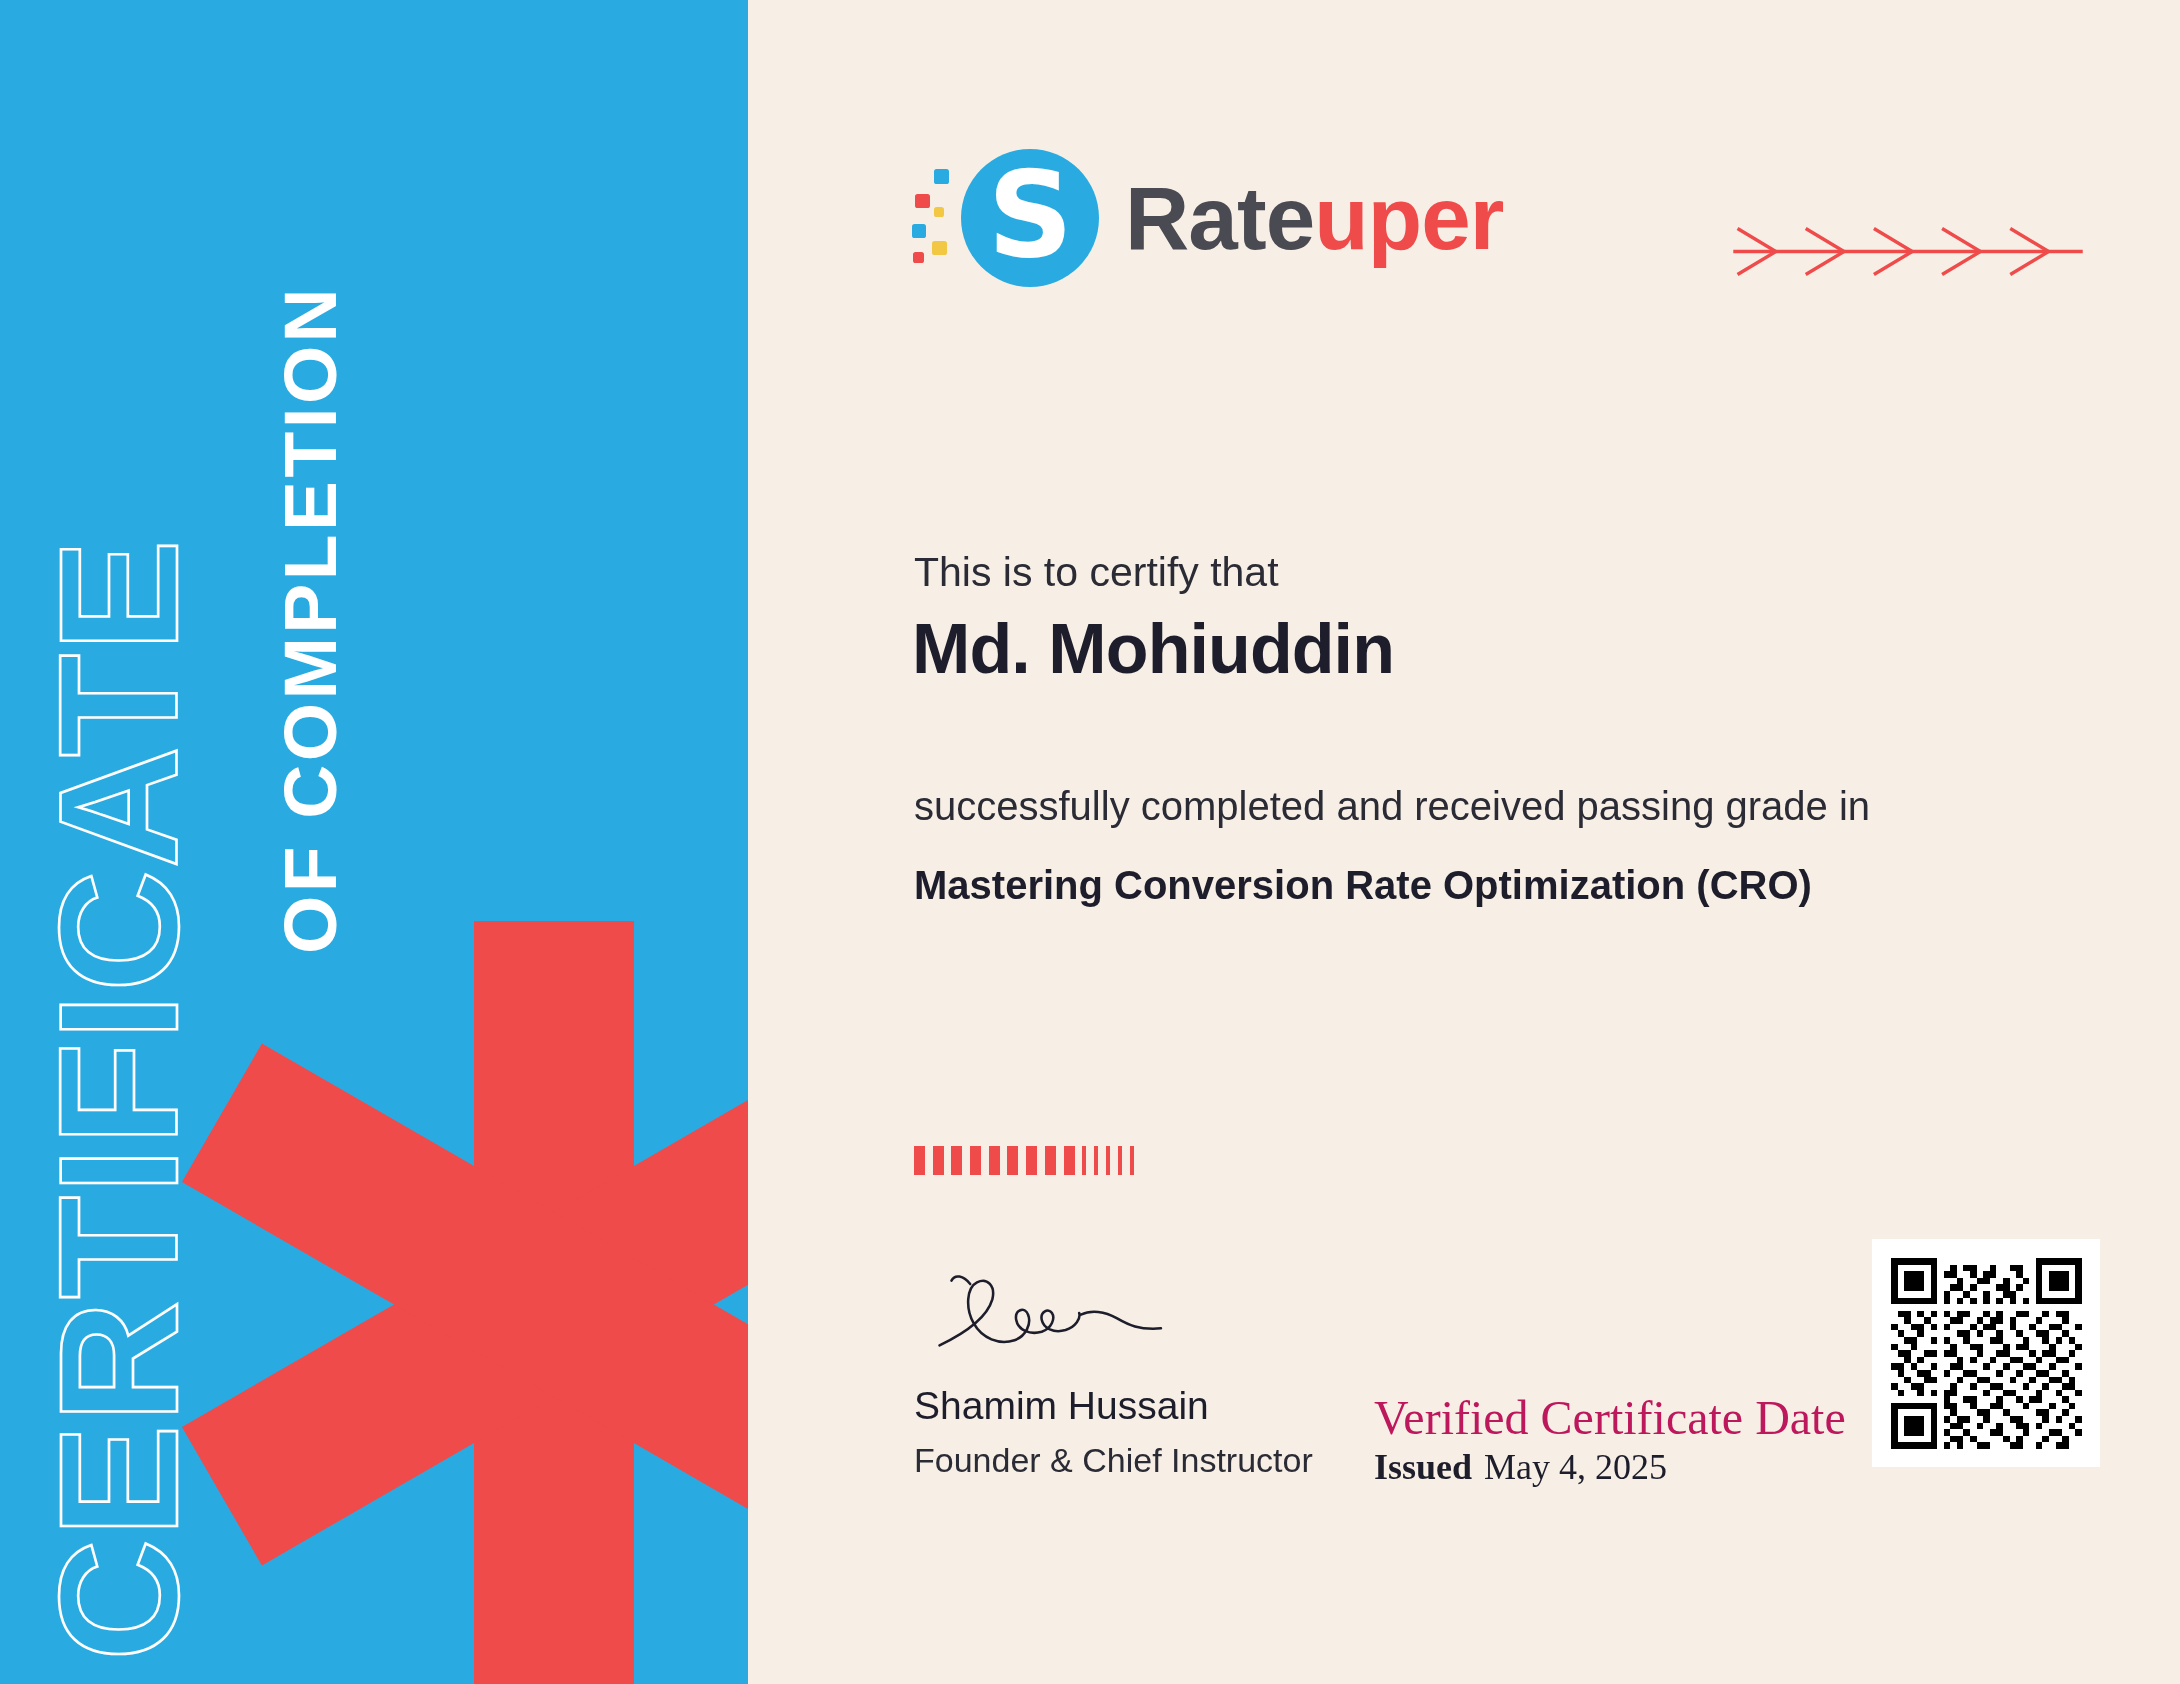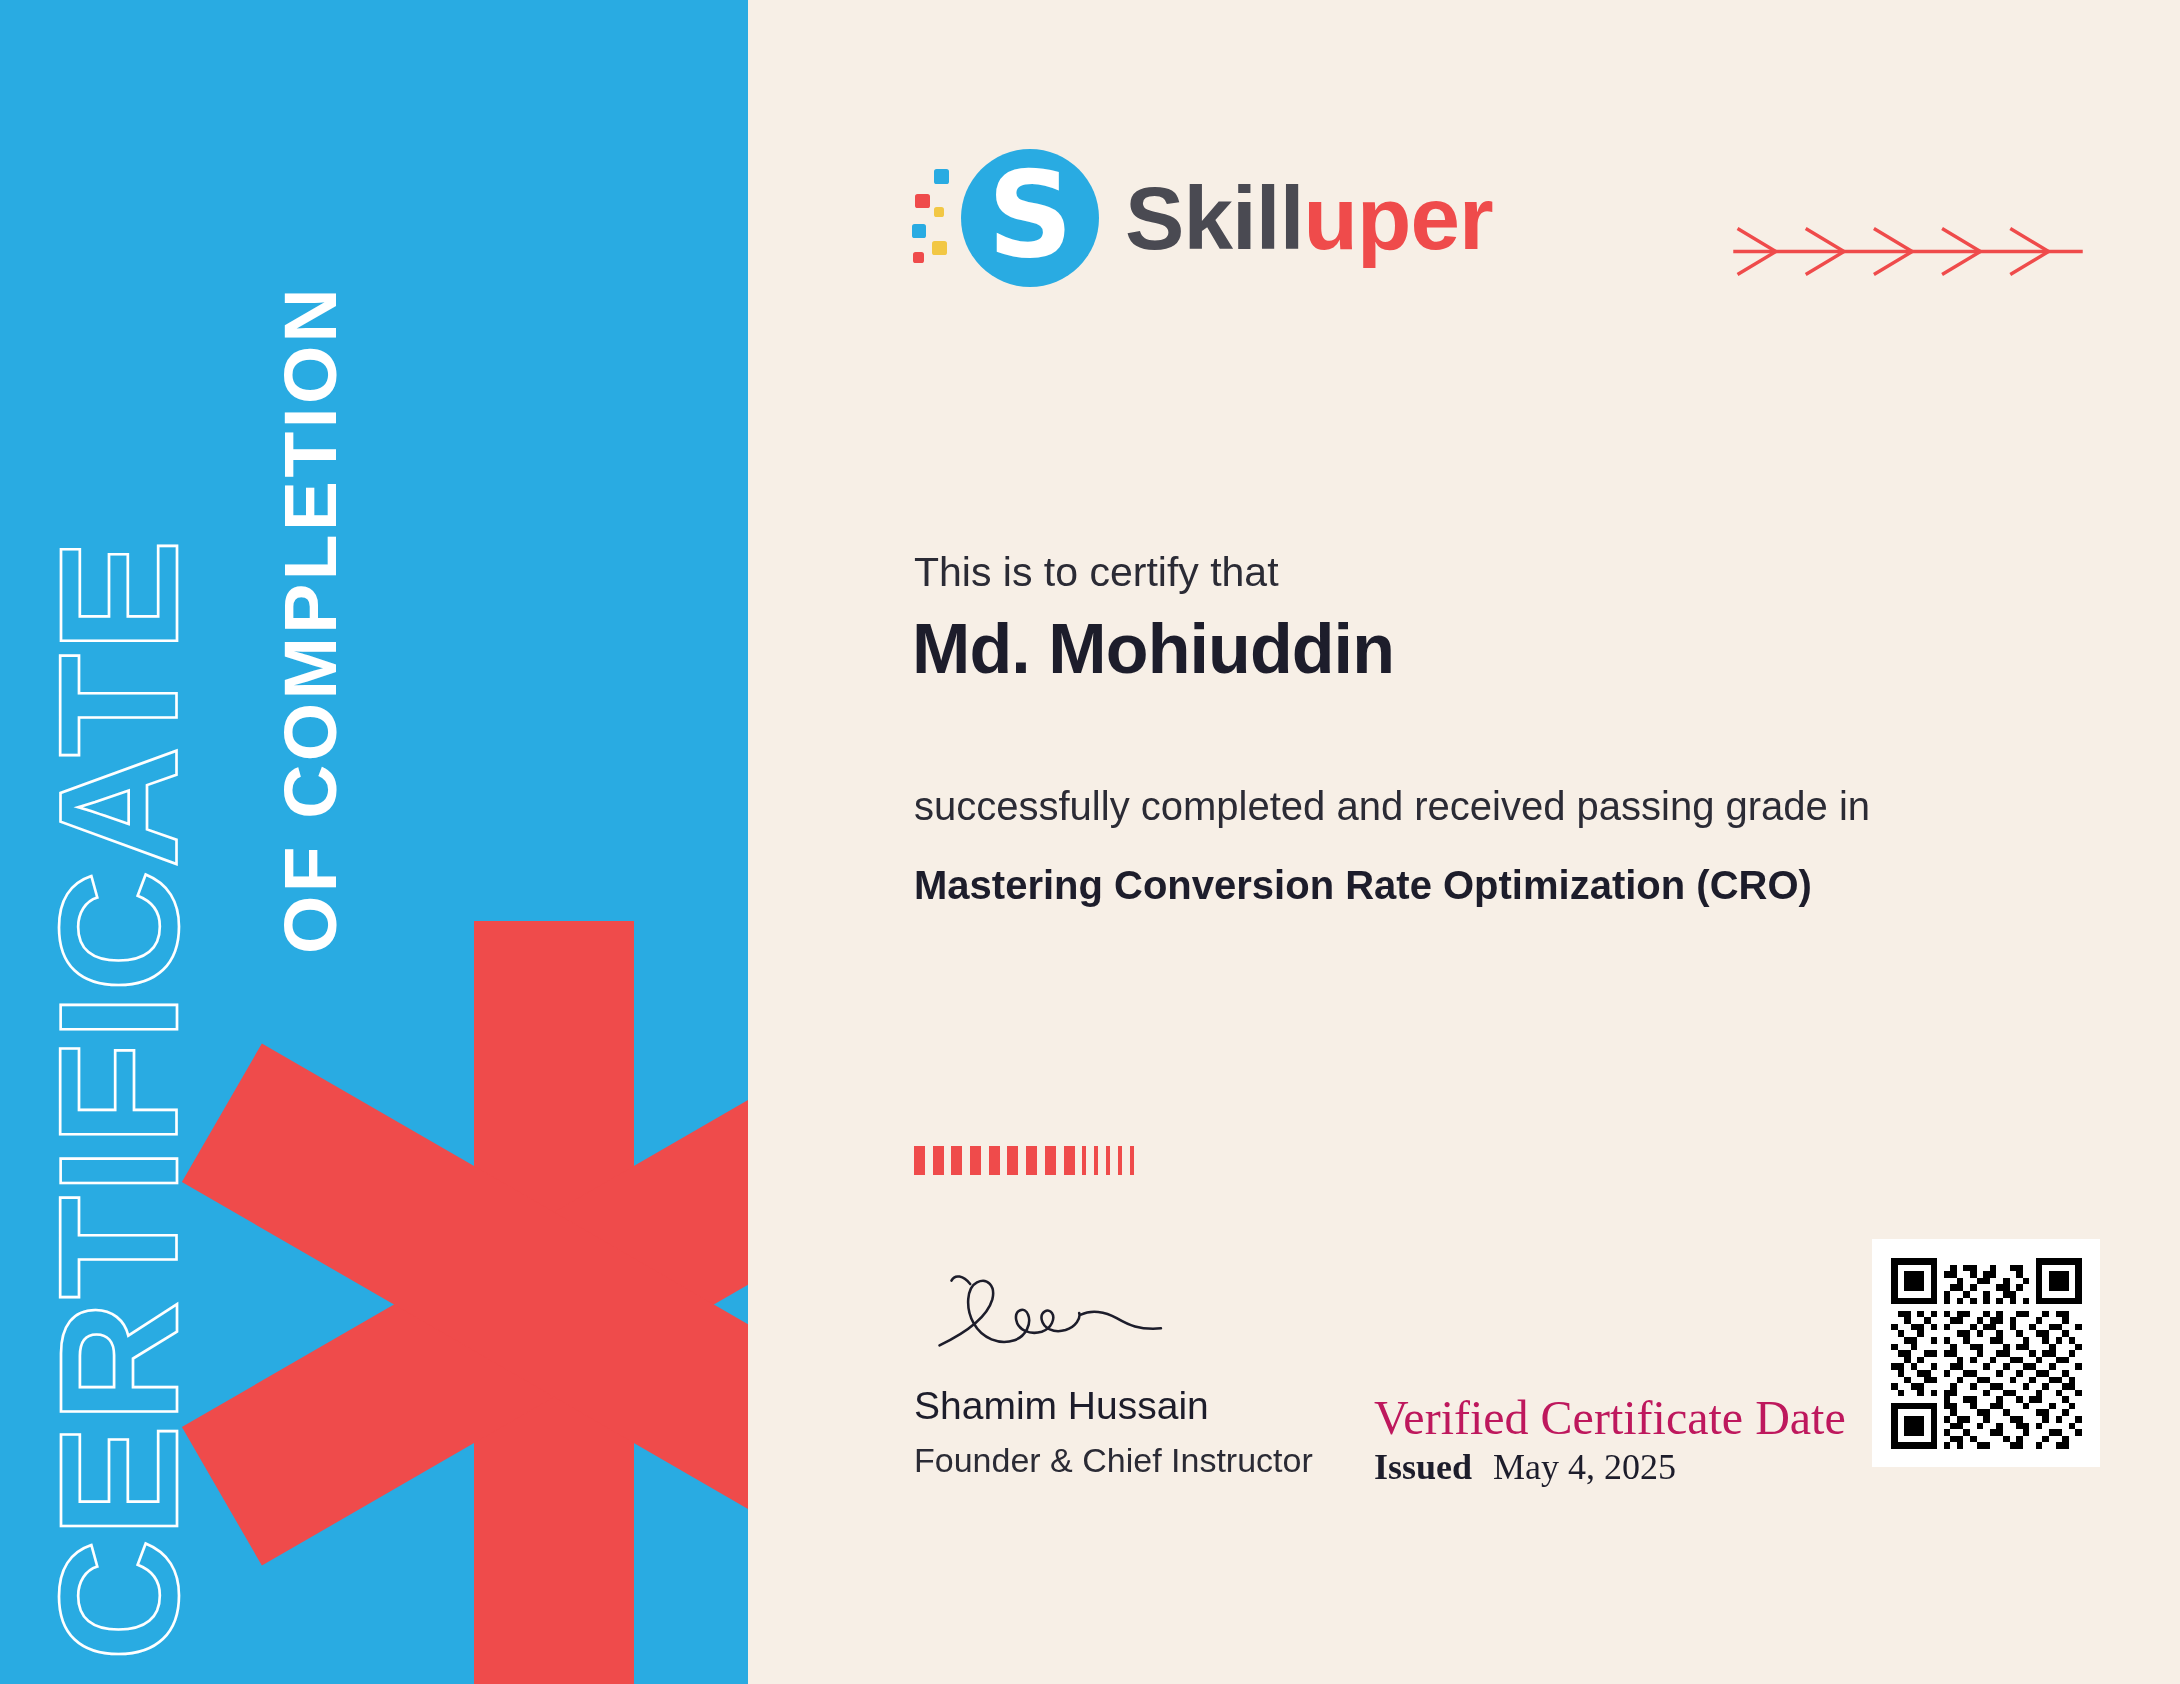--- a/index.html
+++ b/index.html
@@ -238,21 +238,21 @@
     font-size: 48px;
     color: #be185d;
     font-family: "Liberation Serif", serif;
   }
   .issued-row {
     position: absolute;
     left: 626px;
     top: 1446px;
     display: flex;
     align-items: baseline;
-    gap: 21px;
+    gap: 12px;
     font-family: "Liberation Serif", serif;
   }
   .issued-label {
     font-size: 36px;
     font-weight: bold;
     color: #1d1d2b;
   }
   .issued-date {
     font-size: 36px;
     color: #1d1d2b;
@@ -304,21 +304,21 @@
         <div class="dot d2"></div>
         <div class="dot d3"></div>
         <div class="dot d4"></div>
         <div class="dot d5"></div>
         <div class="dot d6"></div>
       </div>
       <div class="logo-s">
         <span>S</span>
       </div>
       <div class="logo-text">
-        <span class="skill">Skill</span><span class="uper">uper</span>
+        <span class="skill">Rate</span><span class="uper">uper</span>
       </div>
     </div>
 
     <svg class="arrow-deco" viewBox="0 0 420 90">
       <line x1="5" y1="45" x2="415" y2="45" stroke="#ef4b4b" stroke-width="4"></line>
       <polyline points="10,18 55,45 10,72" fill="none" stroke="#ef4b4b" stroke-width="4"></polyline>
       <polyline points="90,18 135,45 90,72" fill="none" stroke="#ef4b4b" stroke-width="4"></polyline>
       <polyline points="170,18 215,45 170,72" fill="none" stroke="#ef4b4b" stroke-width="4"></polyline>
       <polyline points="250,18 295,45 250,72" fill="none" stroke="#ef4b4b" stroke-width="4"></polyline>
       <polyline points="330,18 375,45 330,72" fill="none" stroke="#ef4b4b" stroke-width="4"></polyline>

